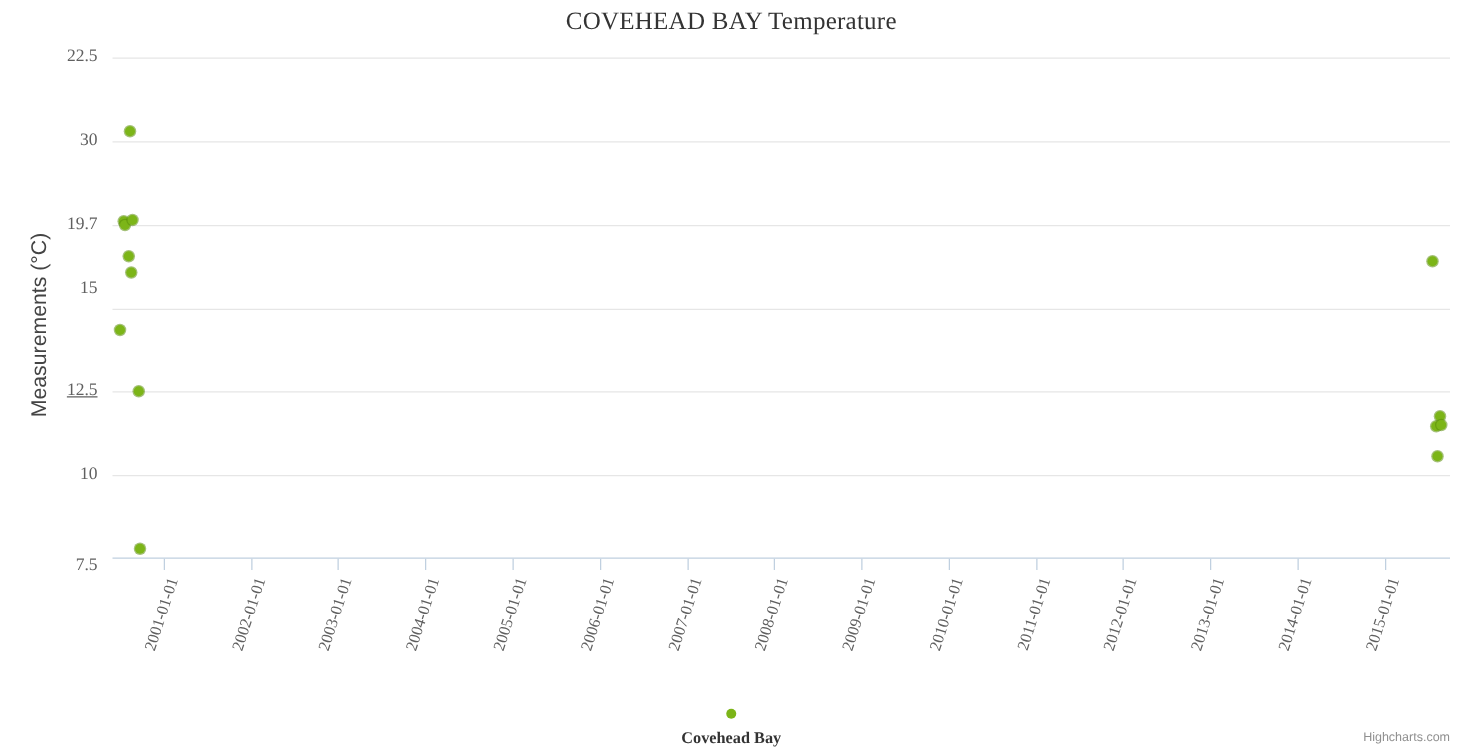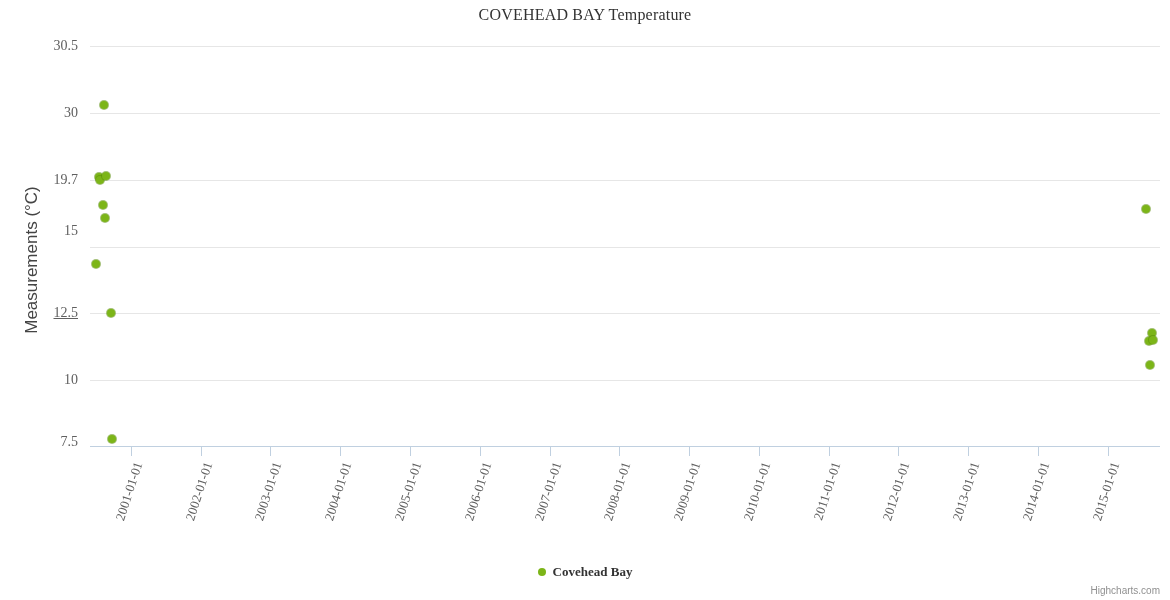--- a/index.html
+++ b/index.html
@@ -19,21 +19,21 @@
     height: 600px;
   }
   
   .chart-title {
     position: absolute;
     left: 0;
     top: 6px;
     width: 1170px;
     text-align: center;
     font-family: "Liberation Serif", serif;
-    font-size: 16px;
+    font-size: 20px;
     color: #333333;
     letter-spacing: 0.2px;
     white-space: nowrap;
   }
   
   .plot-area {
     position: absolute;
     left: 90px;
     top: 46px;
     width: 1070px;
@@ -114,20 +114,21 @@
     left: 0;
     top: 562px;
     width: 1170px;
     text-align: center;
   }
   .legend-item {
     display: inline-flex;
     align-items: center;
     gap: 7px;
     cursor: pointer;
+    flex-direction: column;
   }
   .legend-marker {
     display: inline-block;
     width: 8px;
     height: 8px;
     border-radius: 50%;
     background: #7cb518;
   }
   .legend-text {
     font-family: "Liberation Serif", serif;
@@ -148,33 +149,33 @@
 </head>
 <body>
 
 <div id="chart-root">
 
   <div class="chart-title">COVEHEAD BAY Temperature</div>
 
   <div class="y-axis-title">Measurements (°C)</div>
 
   <div class="plot-area" id="plot-area">
-      <div class="y-label" style="top: 396px;">7.5</div>
+      <div class="y-label" style="top: 407px;">7.5</div>
       <div class="gridline" style="top: 334.167px;"></div>
       <div class="y-label" style="top: 334.167px;">10</div>
       <div class="gridline" style="top: 267.333px;"></div>
       <div class="y-label" style="top: 267.333px; text-decoration: underline;">12.5</div>
       <div class="gridline" style="top: 200.5px;"></div>
       <div class="y-label" style="top: 185px;">15</div>
       <div class="gridline" style="top: 133.667px;"></div>
       <div class="y-label" style="top: 133.667px;">19.7</div>
       <div class="gridline" style="top: 66.8333px;"></div>
       <div class="y-label" style="top: 66.8333px;">30</div>
       <div class="gridline" style="top: 0px;"></div>
-      <div class="y-label" style="top: 0px;">30.5</div>
+      <div class="y-label" style="top: 0px;">22.5</div>
       <div class="point" title="Covehead Bay: 20.3" style="left: 14.3304px; top: 58.8133px; background: rgb(124, 181, 24);"></div>
       <div class="point" title="Covehead Bay: 17.6" style="left: 9.3625px; top: 130.993px; background: rgb(124, 181, 24);"></div>
       <div class="point" title="Covehead Bay: 17.5" style="left: 10.3179px; top: 133.667px; background: rgb(124, 181, 24);"></div>
       <div class="point" title="Covehead Bay: 17.65" style="left: 16.2411px; top: 129.657px; background: rgb(124, 181, 24);"></div>
       <div class="point" title="Covehead Bay: 16.55" style="left: 13.375px; top: 159.063px; background: rgb(124, 181, 24);"></div>
       <div class="point" title="Covehead Bay: 16.05" style="left: 15.2857px; top: 172.43px; background: rgb(124, 181, 24);"></div>
       <div class="point" title="Covehead Bay: 14.35" style="left: 6.49643px; top: 217.877px; background: rgb(124, 181, 24);"></div>
       <div class="point" title="Covehead Bay: 12.5" style="left: 21.2089px; top: 267.333px; background: rgb(124, 181, 24);"></div>
       <div class="point" title="Covehead Bay: 7.8" style="left: 22.1643px; top: 392.98px; background: rgb(124, 181, 24);"></div>
       <div class="point" title="Covehead Bay: 16.4" style="left: 1056.05px; top: 163.073px; background: rgb(124, 181, 24);"></div>

